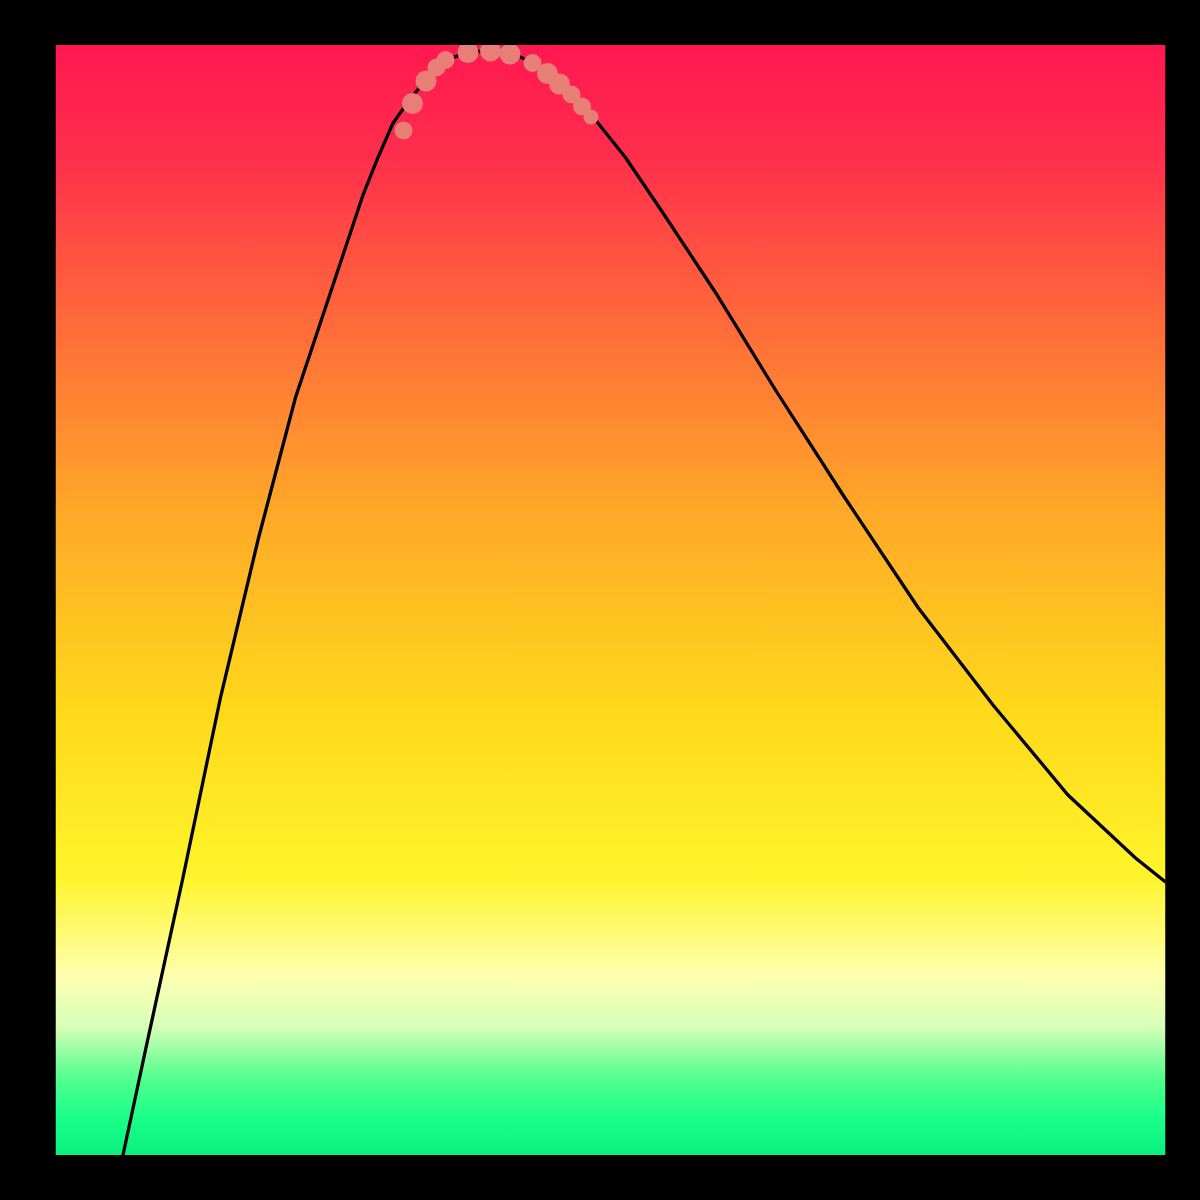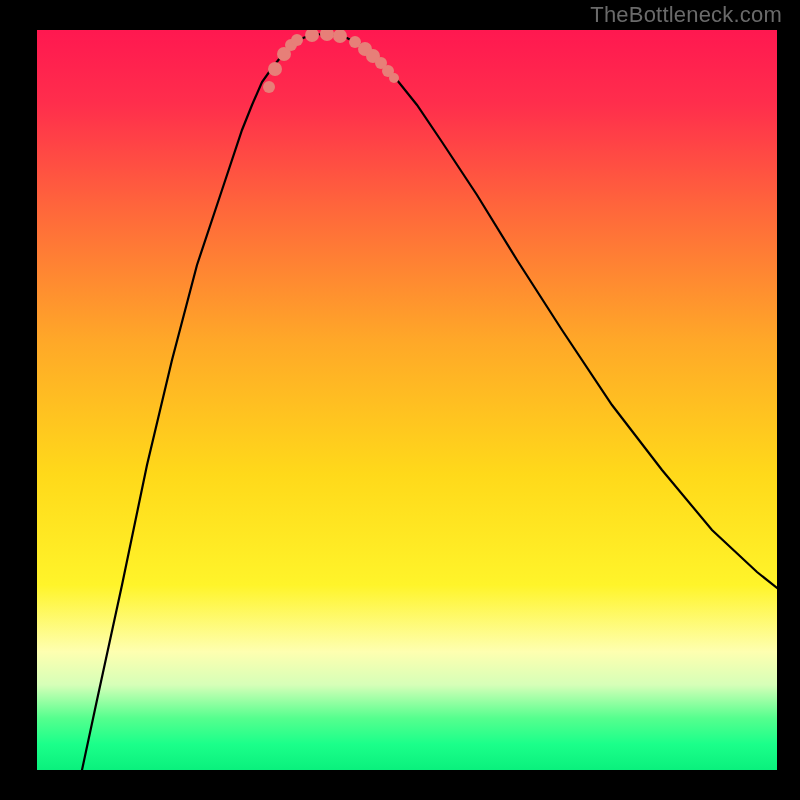--- a/index.html
+++ b/index.html
@@ -34,21 +34,20 @@
     font-size: 22px;
     font-weight: 500;
     letter-spacing: 0.2px;
     user-select: none;
   }
 </style>
 </head>
 <body>
 
 <div class="frame">
-  <div class="watermark">TheBottleneck.com</div>
   <svg class="plot" viewBox="0 0 740 740" preserveAspectRatio="none">
     <defs>
       <linearGradient id="bg-grad" x1="0" y1="0" x2="0" y2="1">
           <stop offset="0%" stop-color="#ff1850"></stop>
           <stop offset="10%" stop-color="#ff2e4c"></stop>
           <stop offset="25%" stop-color="#ff6a3a"></stop>
           <stop offset="42%" stop-color="#ffa828"></stop>
           <stop offset="60%" stop-color="#ffd91a"></stop>
           <stop offset="75%" stop-color="#fff42a"></stop>
           <stop offset="84%" stop-color="#feffb0"></stop>

